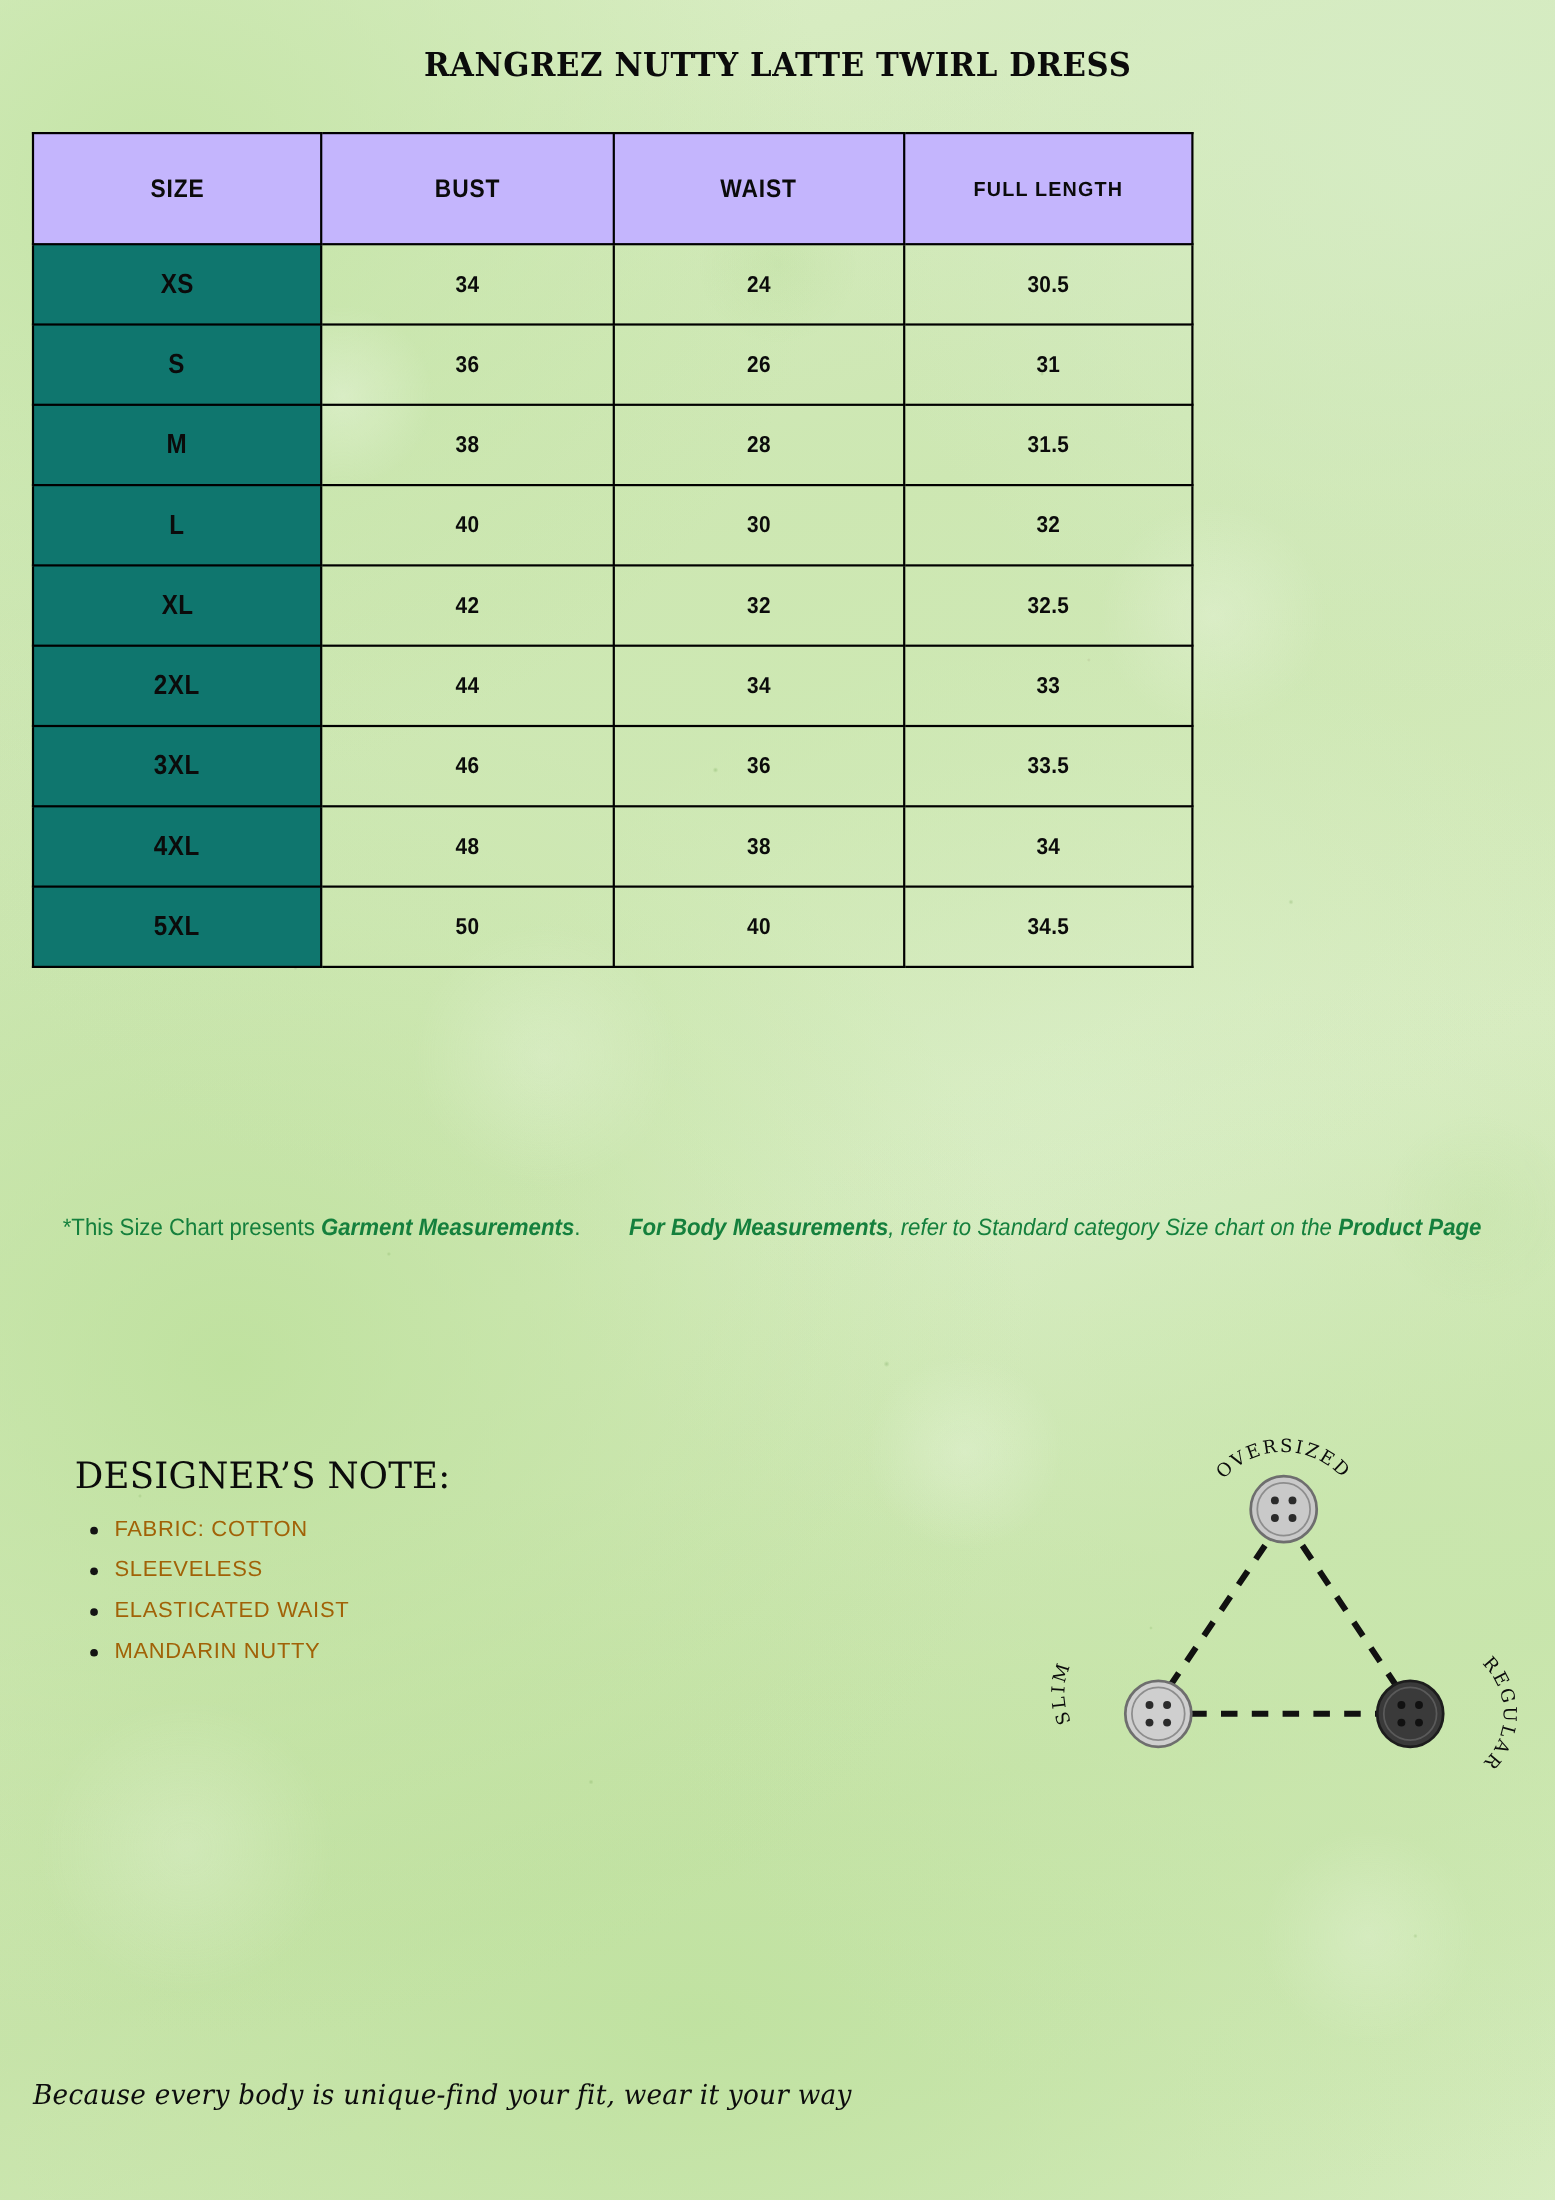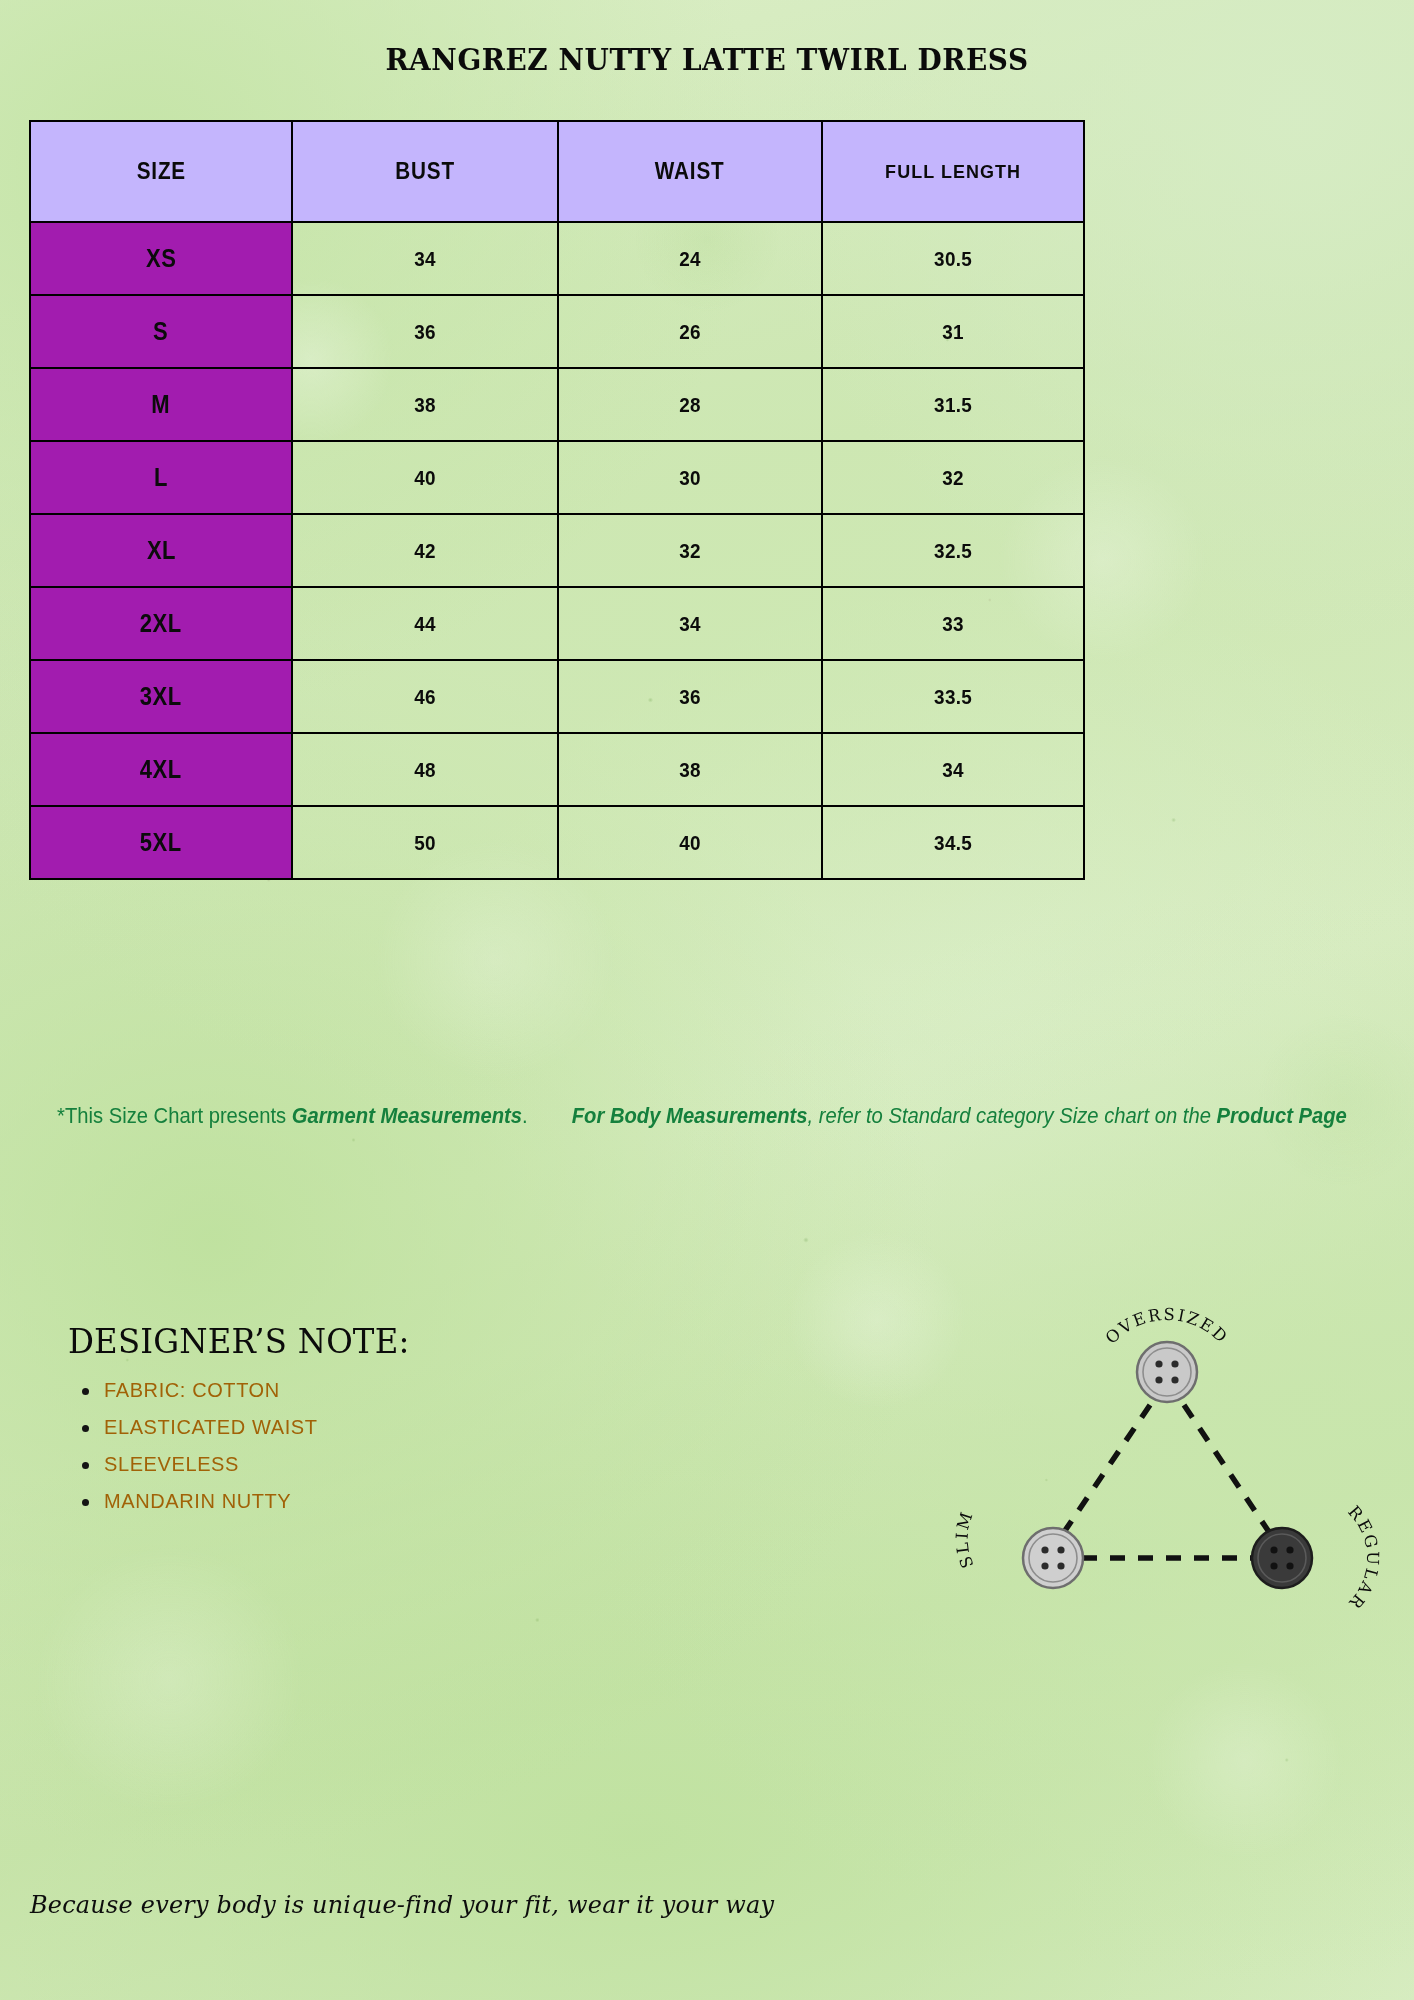--- a/index.html
+++ b/index.html
@@ -87,21 +87,21 @@
   }
   #size-table thead th { height:99px; background:#c4b5fd; }
   .th-txt {
     font-weight:700; font-size:23px; letter-spacing:.9px;
     transform:scaleX(.9); display:inline-block;
   }
   .th-txt.small { font-size:18.5px; letter-spacing:1.1px; transform:scaleX(.97); }
 
   #size-table tbody tr { height:73px; }
   #size-table td.size-cell {
-    background:#a21caf;
+    background:#0f766e;
     font-weight:700; font-size:25px; letter-spacing:.5px;
   }
   #size-table td.size-cell span { display:inline-block; transform:scaleX(.88); }
   #size-table td.val-cell {
     background:transparent;
     font-weight:700; font-size:21px; letter-spacing:.3px;
   }
   #size-table td.val-cell span { display:inline-block; transform:scaleX(.9); }
 
   
@@ -239,22 +239,22 @@
 
   <div id="footnote">
     <div class="ln ln1"><span>*This Size Chart presents </span><b>Garment Measurements</b><span>.</span></div>
     <div class="ln ln2"><b>For Body Measurements</b><span>, refer to Standard category Size chart on the </span><b>Product Page</b></div>
   </div>
 
   <div id="designer-note">
     <div id="dn-heading">DESIGNER’S NOTE:</div>
     <ul id="dn-list">
         <li>FABRIC: COTTON</li>
+        <li>SLEEVELESS</li>
         <li>ELASTICATED WAIST</li>
-        <li>SLEEVELESS</li>
         <li>MANDARIN NUTTY</li>
       </ul>
   </div>
 
   <div id="fit-diagram">
     <svg viewBox="0 0 380 360" xmlns="http://www.w3.org/2000/svg" aria-hidden="true">
       <defs>
         <path id="arcTop" d="M 120 92 A 72 72 0 0 1 264 92" fill="none"></path>
         <path id="arcLeft" d="M 40 296 A 58 58 0 0 1 40 182" fill="none"></path>
         <path id="arcRight" d="M 330 196 A 62 62 0 0 1 330 320" fill="none"></path>

